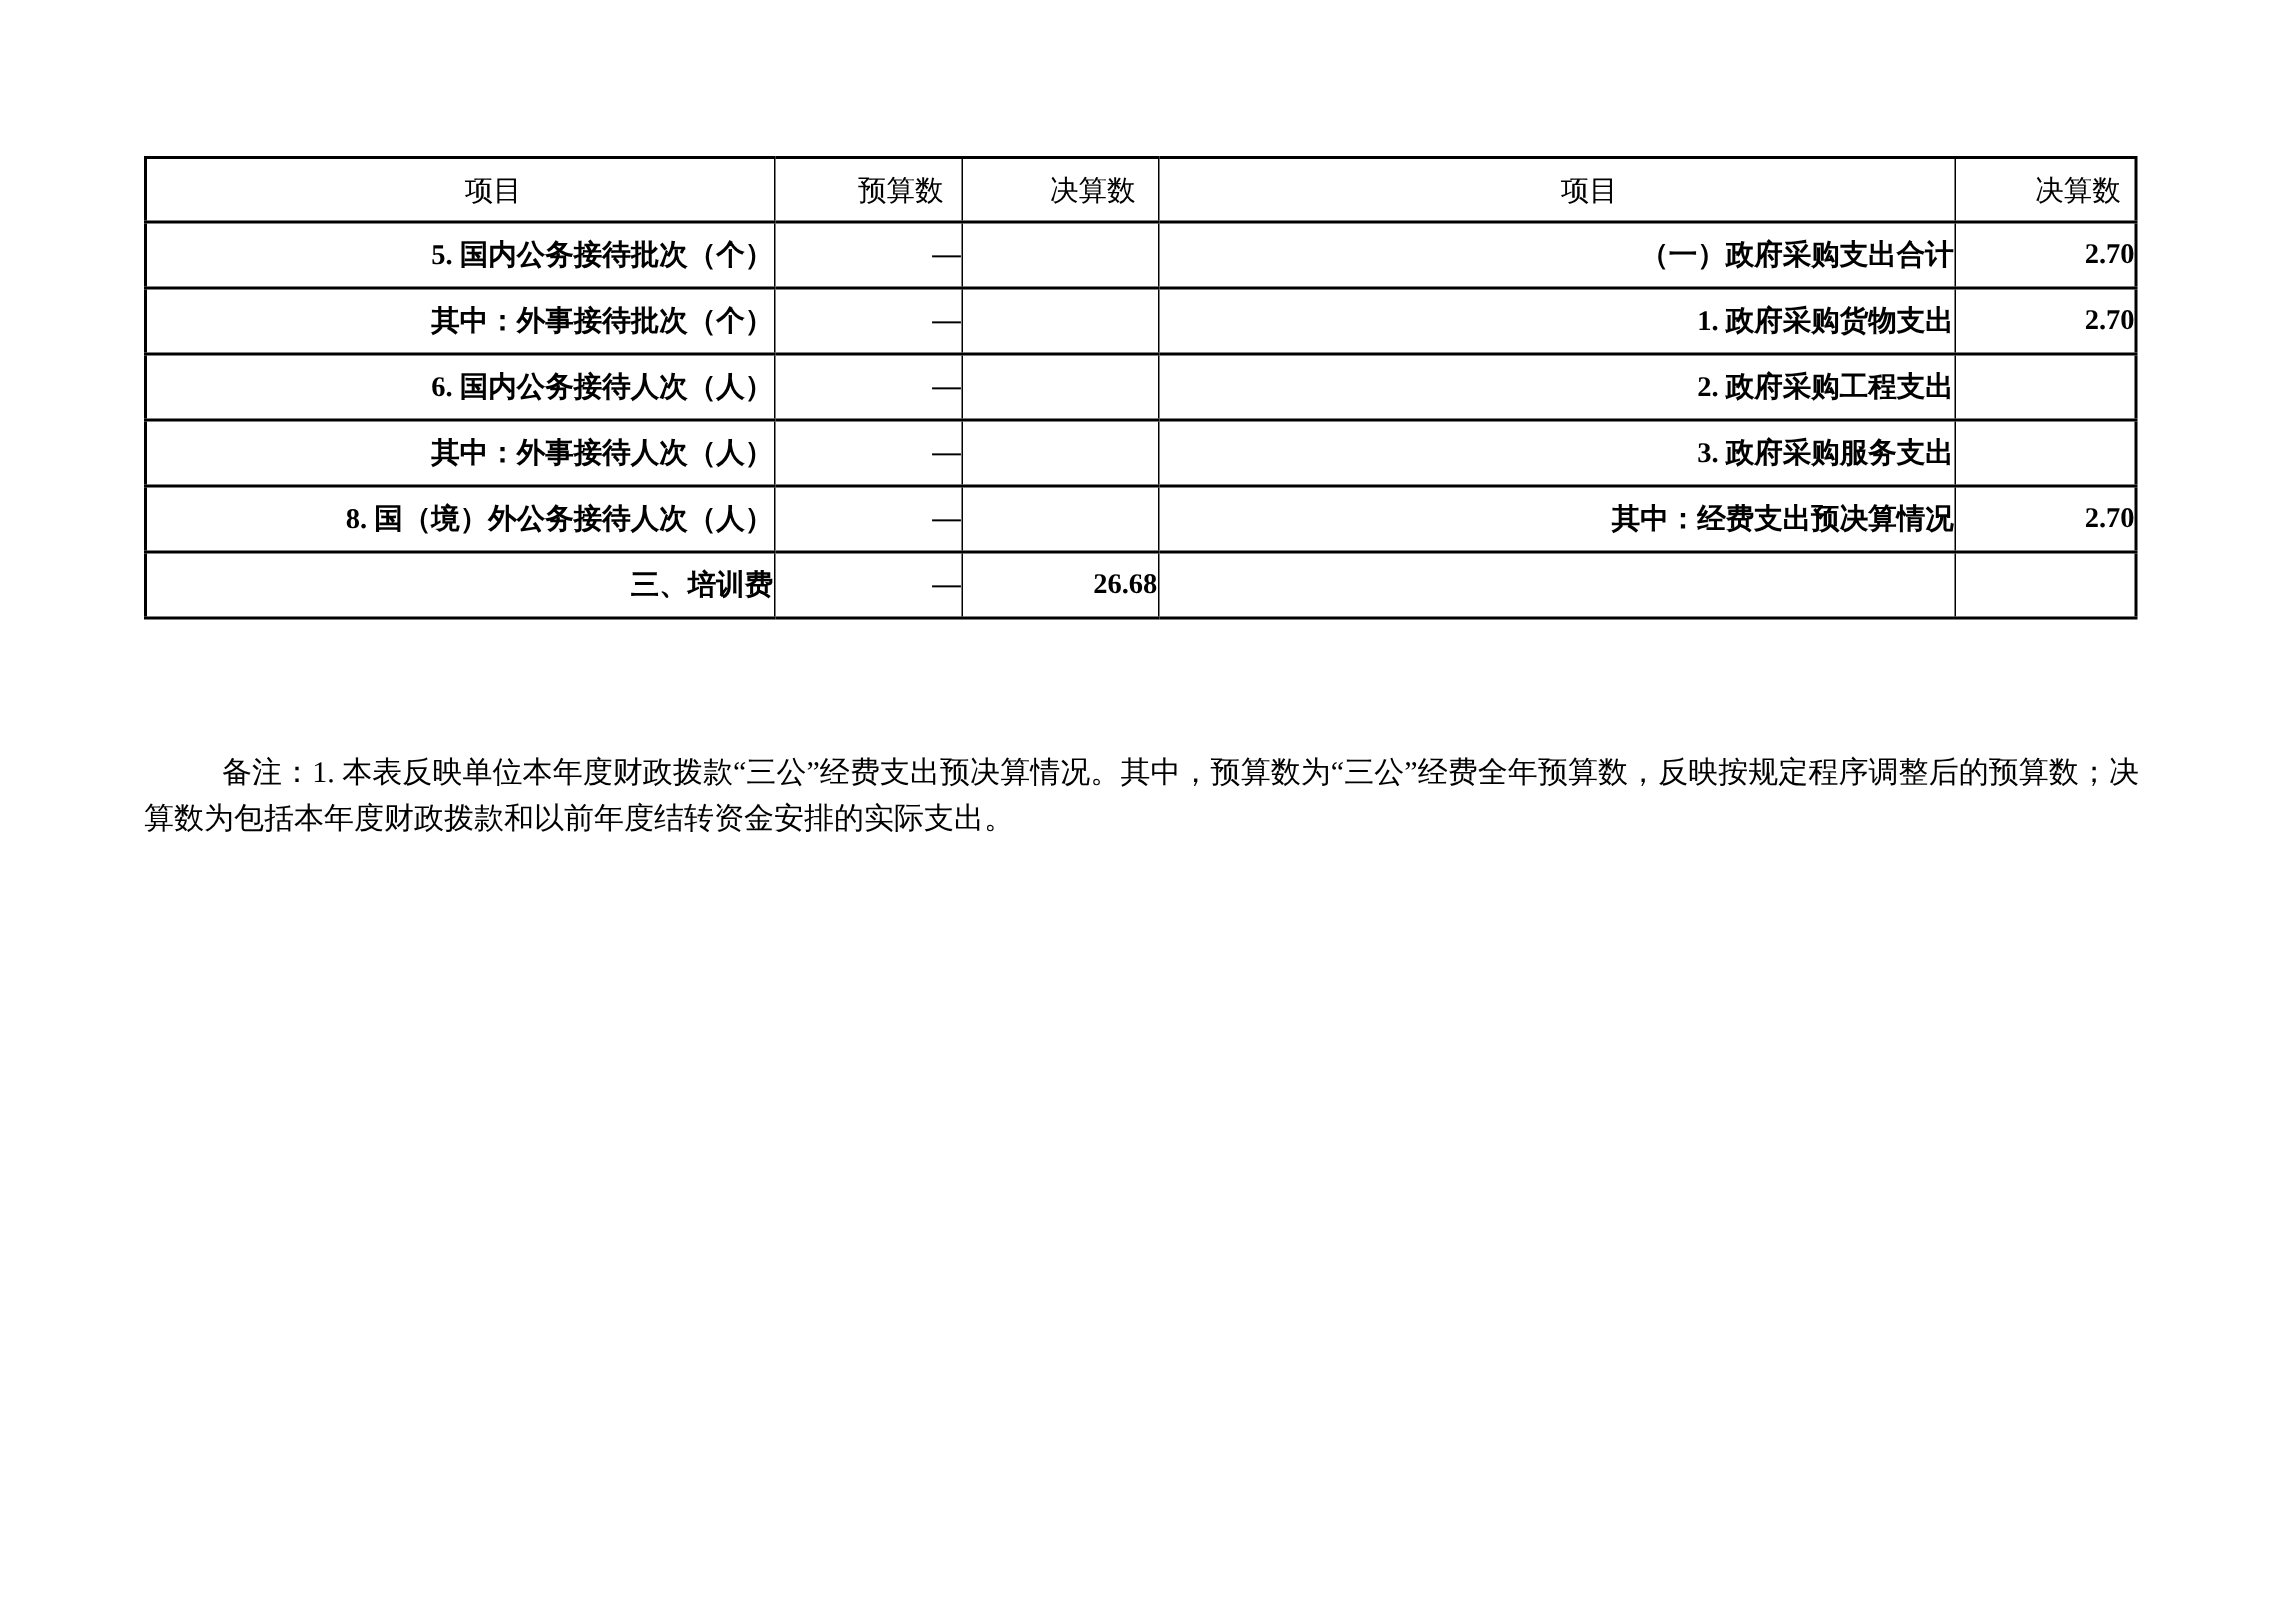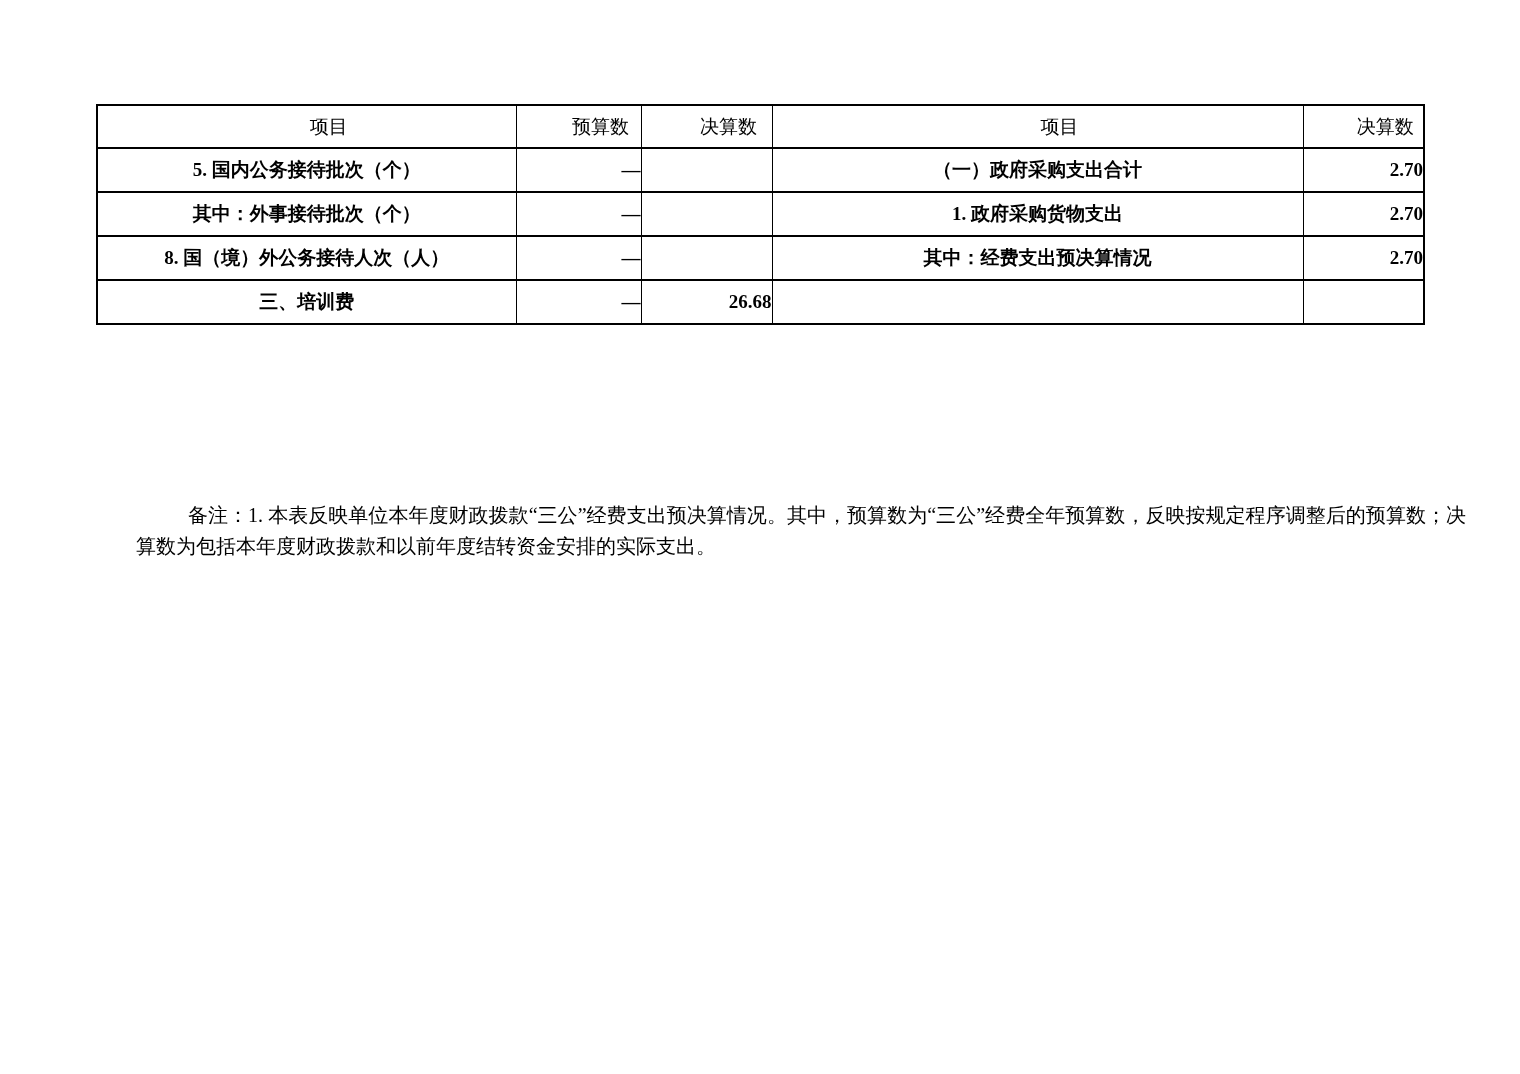--- a/index.html
+++ b/index.html
@@ -8,31 +8,31 @@
   .page{position:absolute;left:0;top:0;width:1520px;height:1074px;background:#fff;}
 
   table.fin{position:absolute;left:96px;top:104px;width:1327px;
             border-collapse:collapse;table-layout:fixed;
             border:2px solid #000;}
   table.fin td,table.fin th{border-left:1px solid #000;border-right:1px solid #000;
             border-top:2px solid #000;border-bottom:2px solid #000;
             font-size:19px;padding:0;overflow:hidden;white-space:nowrap;
             vertical-align:middle;height:42px;}
   table.fin th{font-weight:normal;text-align:center;height:41px;padding-left:44px;}
-  td.item{text-align:center;font-weight:bold;margin-top:12px;}
+  td.item{text-align:right;font-weight:bold;margin-top:12px;}
   td.val{text-align:right;font-weight:bold;padding-right:11px;}
   .L1{padding-left:10px;}  
   .L2{padding-left:25px;}  
   .L3{padding-left:58px;}  
   .R1{padding-left:12px;}  
   .R2{padding-left:28px;}  
   .R3{padding-left:67px;}  
 
   .notes{position:absolute;left:96px;top:500px;width:1330px;
-         font-size:20px;line-height:31px;margin-left:40px;}
+         font-size:20px;line-height:31px;}
   .notes p{margin:0;}
   .note1{text-indent:52px;text-align:justify;}
   .note2{padding-left:114px;}
 
   .pageno{position:absolute;left:0;top:956px;width:1520px;
           text-align:center;font-size:16px;}
 </style>
 </head>
 <body>
 
@@ -62,20 +62,34 @@
       <td class="val">2.70</td>
     </tr>
     <tr>
       <td class="item L3">其中：外事接待批次（个）</td>
       <td class="val">—</td>
       <td class="val"></td>
       <td class="item R2">1. 政府采购货物支出</td>
       <td class="val">2.70</td>
     </tr>
     <tr>
+      <td class="item L2">6. 国内公务接待人次（人）</td>
+      <td class="val">—</td>
+      <td class="val"></td>
+      <td class="item R2">2. 政府采购工程支出</td>
+      <td class="val"></td>
+    </tr>
+    <tr>
+      <td class="item L3">其中：外事接待人次（人）</td>
+      <td class="val">—</td>
+      <td class="val"></td>
+      <td class="item R2">3. 政府采购服务支出</td>
+      <td class="val"></td>
+    </tr>
+    <tr>
       <td class="item L2">8. 国（境）外公务接待人次（人）</td>
       <td class="val">—</td>
       <td class="val"></td>
       <td class="item R3">其中：经费支出预决算情况</td>
       <td class="val">2.70</td>
     </tr>
     <tr>
       <td class="item L1">三、培训费</td>
       <td class="val">—</td>
       <td class="val">26.68</td>

